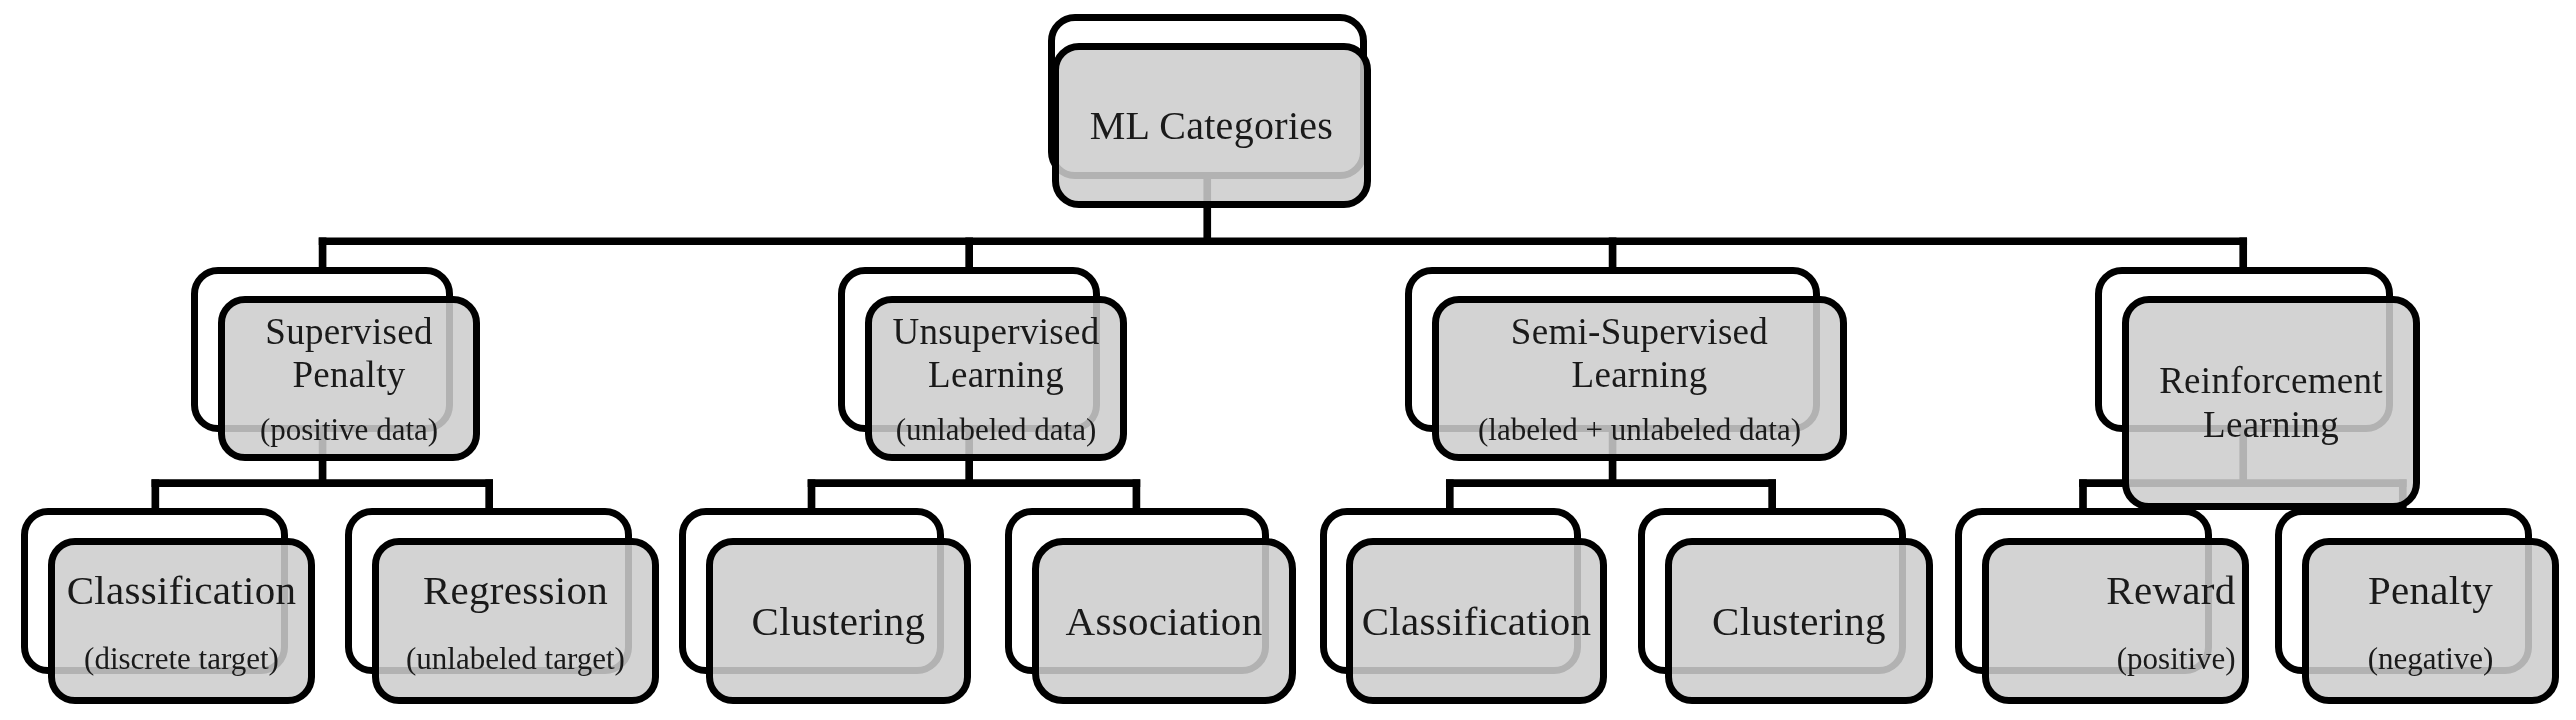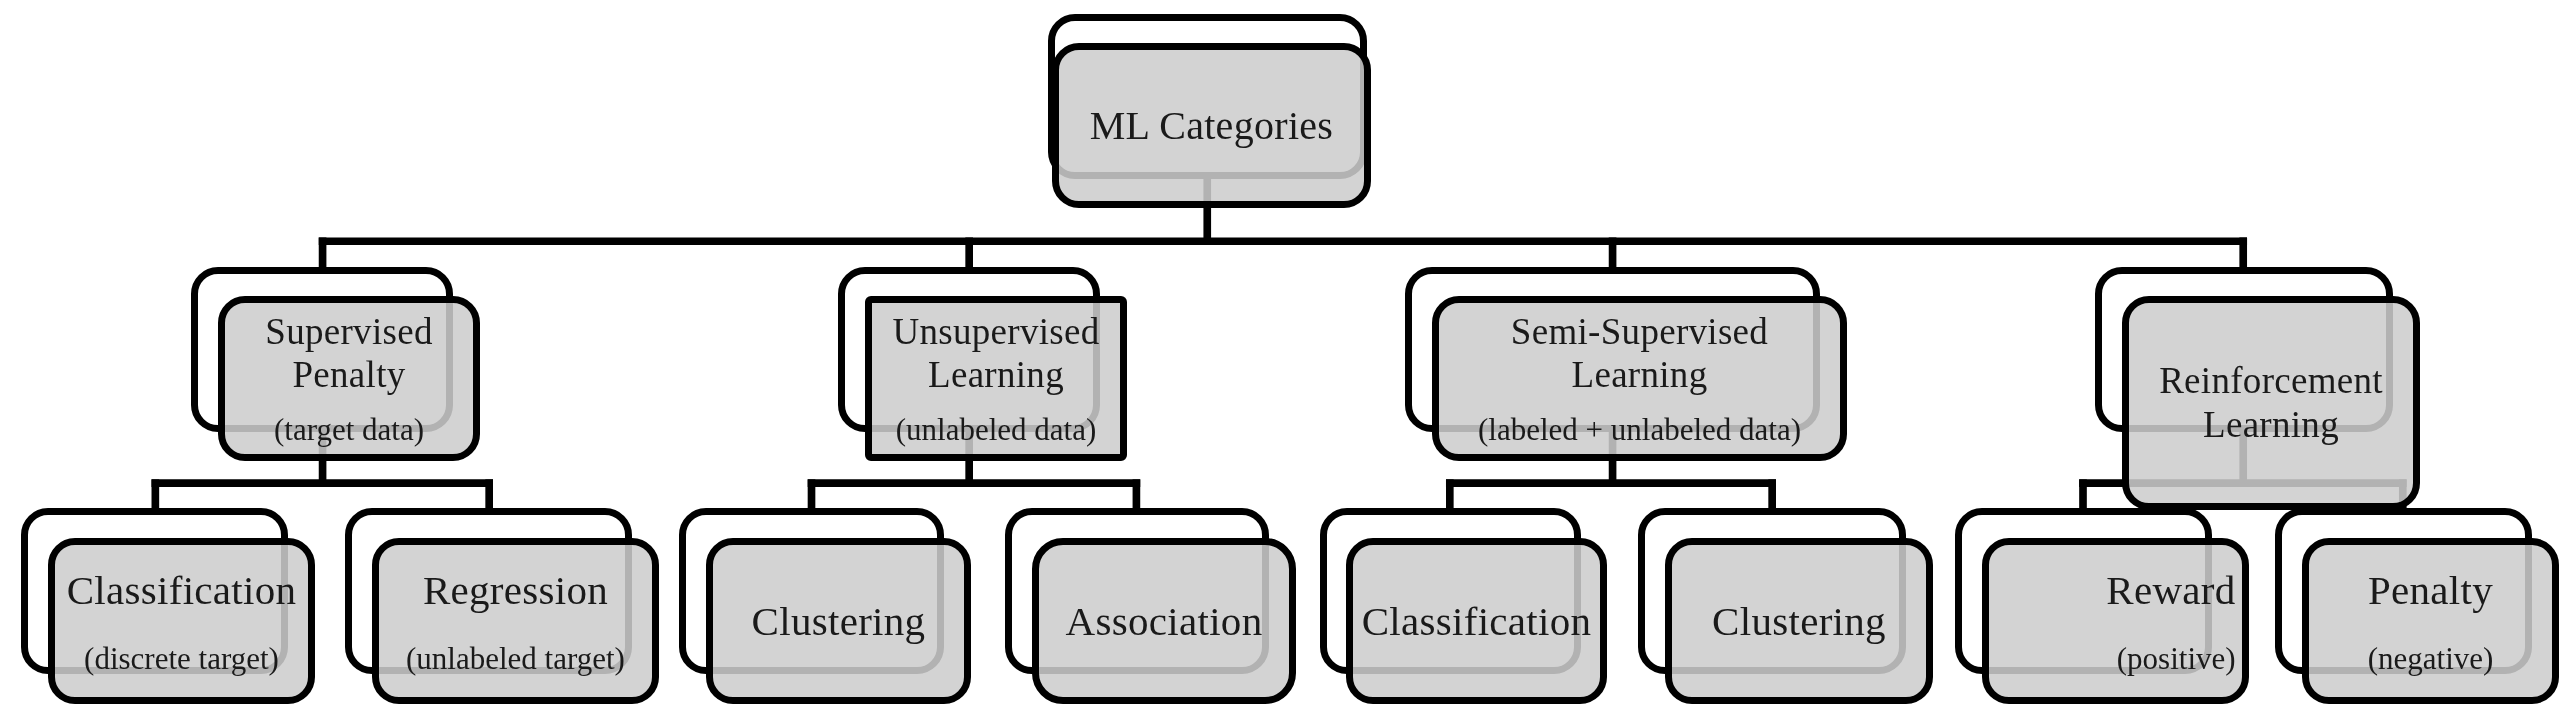--- a/index.html
+++ b/index.html
@@ -92,25 +92,25 @@
   </svg>
 
   <div class="card back" style="left:1048px; top:14px; width:319px; height:165px;"></div>
   <div class="card front root" style="left:1052px; top:43px; width:319px; height:165px;">
     <div class="ttl">ML Categories</div>
   </div>
 
   <div class="card back" style="left:191px; top:267px; width:262px; height:165px;"></div>
   <div class="card front" style="left:218px; top:296px; width:262px; height:165px;">
     <div class="ttl">Supervised Penalty</div>
-    <div class="sub">(target data)</div>
+    <div class="sub">(positive data)</div>
   </div>
 
   <div class="card back" style="left:838px; top:267px; width:262px; height:165px;"></div>
-  <div class="card front" style="left:865px; top:296px; width:262px; height:165px;border-radius:6px;">
+  <div class="card front" style="left:865px; top:296px; width:262px; height:165px;">
     <div class="ttl">Unsupervised Learning</div>
     <div class="sub">(unlabeled data)</div>
   </div>
 
   <div class="card back" style="left:1405px; top:267px; width:415px; height:165px;"></div>
   <div class="card front" style="left:1432px; top:296px; width:415px; height:165px;">
     <div class="ttl">Semi-Supervised Learning</div>
     <div class="sub">(labeled + unlabeled data)</div>
   </div>
 

